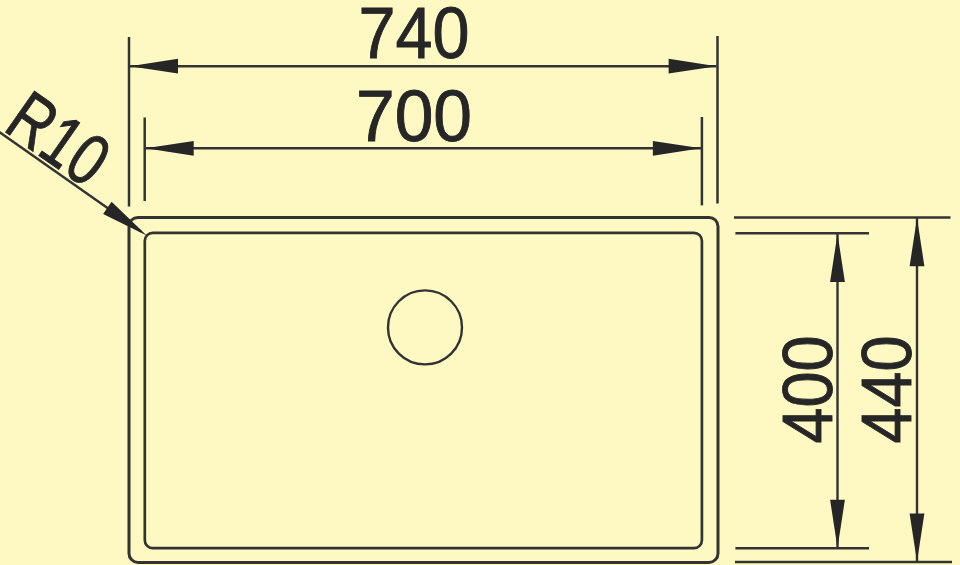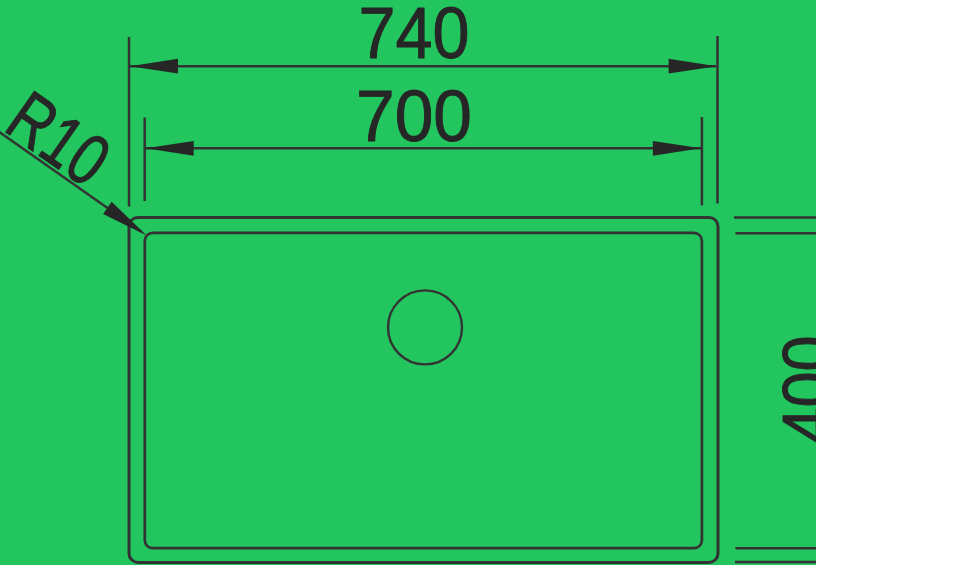--- a/index.html
+++ b/index.html
@@ -1,16 +1,16 @@
 <!DOCTYPE html>
 <html><head>
 <meta charset="utf-8">
 <style>
   html,body{margin:0;padding:0;background:#fff;}
-  .page{position:relative;width:816px;height:565px;overflow:hidden;background:#22c55e;}
+  .page{position:relative;width:960px;height:565px;overflow:hidden;background:#fef9c3;}
   svg{display:block;filter:blur(0.75px);}
   text{font-family:"Liberation Sans",sans-serif;fill:#262626;}
 </style>
 </head>
 <body>
 <div class="page">
 <svg width="960" height="565" viewBox="0 0 960 565">
   <g stroke="#333" fill="none" stroke-width="2.4">
 
     <rect x="129" y="217.4" width="589" height="345" rx="9" ry="9" stroke-width="3"></rect>

